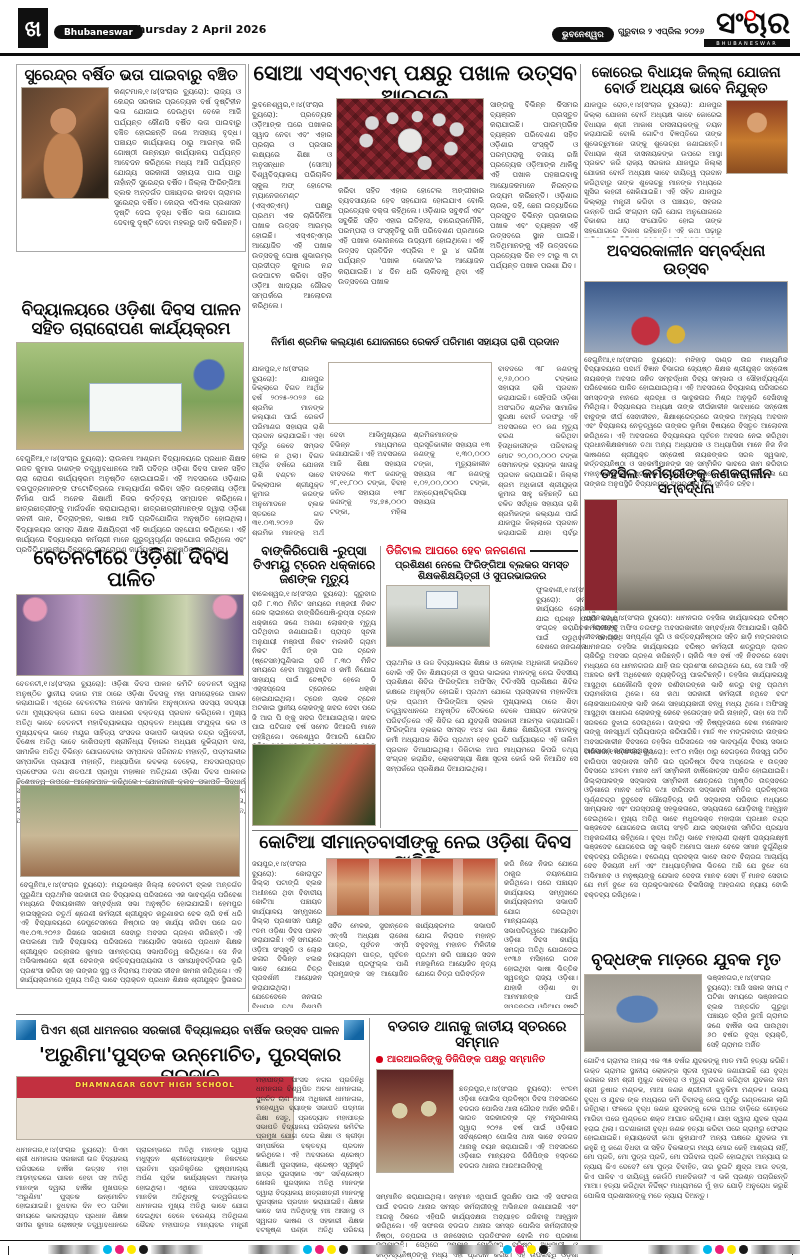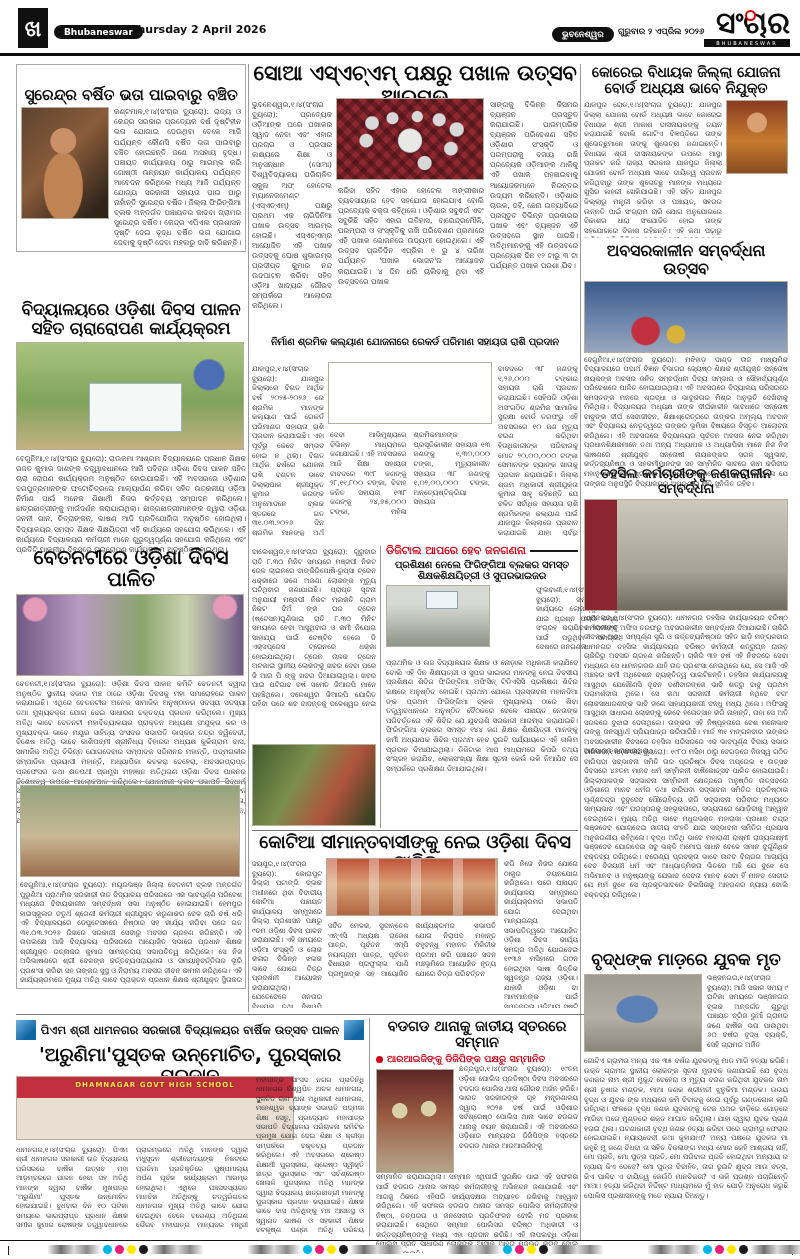--- a/index.html
+++ b/index.html
@@ -65,21 +65,21 @@
 </div>
 
 <div class="vline" style="left:248px;top:64px;height:948px;"></div>
 <div class="vline" style="left:580px;top:64px;height:1176px;"></div>
 <div class="vline" style="left:369px;top:1018px;height:218px;"></div>
 <div class="vline" style="left:380px;top:546px;height:282px;"></div>
 <div class="hline" style="left:252px;top:830px;width:326px;"></div>
 <div class="hline" style="left:16px;top:1014px;width:606px;"></div>
 
 <div class="abs" style="left:16px;top:64px;width:230px;height:188px;border:1px solid #a8a8a8;box-sizing:border-box;padding:2px 4px;">
-  <div class="hl" style="font-size:15.5px;margin-top:20px;">ସୁରେନ୍ଦ୍ର ବର୍ଷିତ ଭତା ପାଇବାରୁ ବଞ୍ଚିତ</div>
+  <div class="hl" style="font-size:15.5px;">ସୁରେନ୍ଦ୍ର ବର୍ଷିତ ଭତା ପାଇବାରୁ ବଞ୍ଚିତ</div>
   <div style="margin-top:3px;overflow:hidden;">
     <div class="ph ph-oldman" style="position:relative;float:left;width:88px;height:112px;margin-right:5px;margin-bottom:2px;"></div>
     <div class="bodytxt" style="height:158px;">କଣ୍ଟମାଳ,୧।୪(ସଂଚାର ବ୍ୟୁରୋ): ରାଜ୍ୟ ଓ କେନ୍ଦ୍ର ସରକାର ପ୍ରତ୍ୟେକ ବର୍ଷ ଦୃଷ୍ଟିହୀନ ଭତା ଯୋଗାଇ ଦେଉଥିବା ବେଳେ ଆଜି ପର୍ଯ୍ୟନ୍ତ କୌଣସି ବର୍ଷିତ ଭତା ପାଇବାରୁ ବଞ୍ଚିତ ହୋଇଛନ୍ତି ଜଣେ ଅସହାୟ ବୃଦ୍ଧ। ପଞ୍ଚାୟତ କାର୍ଯ୍ୟାଳୟ ଠାରୁ ଆରମ୍ଭ କରି ଗୋଷ୍ଠୀ ଉନ୍ନୟନ କାର୍ଯ୍ୟାଳୟ ପର୍ଯ୍ୟନ୍ତ ଆବେଦନ କରିଥିଲେ ମଧ୍ୟ ଆଜି ପର୍ଯ୍ୟନ୍ତ ଯୋଗ୍ୟ ସରକାରୀ ସହାୟତା ପାଇ ପାରୁ ନାହାଁନ୍ତି ସୁରେନ୍ଦ୍ର ବର୍ଷିତ। ଜିଲ୍ଲା ଫିରିଙ୍ଗିଆ ବ୍ଲକ ଅନ୍ତର୍ଗତ ପଞ୍ଚାୟତର କାଦବା ଗ୍ରାମର ସୁରେନ୍ଦ୍ର ବର୍ଷିତ। କେନ୍ଦ୍ର ଏପିଏଲ ପ୍ରଶାସନ ଦୃଷ୍ଟି ଦେଇ ବୃଦ୍ଧ ବର୍ଷିତ ଭତା ଯୋଗାଇ ଦେବାକୁ ଦୃଷ୍ଟି ଦେବା ମହଲରୁ ଦାବି କରିଛନ୍ତି।</div>
   </div>
 </div>
 
 <div class="abs" style="left:16px;top:256px;width:230px;height:258px;margin-top:44px;">
   <div class="hl" style="font-size:17px;">ବିଦ୍ୟାଳୟରେ ଓଡ଼ିଶା ଦିବସ ପାଳନ ସହିତ ଚାରାରୋପଣ କାର୍ଯ୍ୟକ୍ରମ</div>
   <div class="ph ph-kids" style="position:relative;left:0;top:4px;width:228px;height:108px;">
     <div class="ph-banner-inner"></div>
@@ -110,20 +110,21 @@
 
 <div class="abs" style="left:252px;top:336px;width:326px;height:204px;">
   <div class="hl" style="font-size:10px;">ନିର୍ମାଣ ଶ୍ରମିକ କଲ୍ୟାଣ ଯୋଜନାରେ ରେକର୍ଡ ପରିମାଣ ସହାୟତା ରାଶି ପ୍ରଦାନ</div>
   <div class="ph ph-cheque" style="left:76px;top:26px;width:164px;height:62px;"></div>
   <div class="bodytxt" style="position:absolute;left:0;top:28px;width:72px;height:172px;font-size:7.1px;">ଯାଜପୁର,୧।୪(ସଂଚାର ବ୍ୟୁରୋ): ଯାଜପୁର ଜିଲ୍ଲାରେ ବିଗତ ଆର୍ଥିକ ବର୍ଷ ୨୦୨୫-୨୦୨୬ ରେ ଶ୍ରମିକ ମାନଙ୍କ କଲ୍ୟାଣ ପାଇଁ ରେକର୍ଡ ପରିମାଣର ସହାୟତା ରାଶି ପ୍ରଦାନ କରାଯାଇଛି। ଏହା ପୂର୍ବରୁ କେବେ ସମ୍ଭବ ହୋଇ ନ ଥିଲା। ବିଗତ ଆର୍ଥିକ ବର୍ଷରେ ଯୋଜନା ରାଶି ବଣ୍ଟନ ଭାବେ ଜିଲ୍ଲାପାଳ ଶ୍ରୀଯୁକ୍ତ କୁମାର କରଙ୍କ ଅନୁମୋଦନେ ବ୍ଲକ ସ୍ତରରେ ଗତ ୩୧.୦୩.୨୦୨୬ ଦିନ ଶ୍ରମିକ ମାନଙ୍କୁ ଅର୍ଥ ରାଶି ପ୍ରଦାନ କରାଯାଇଛି। ଜିଲ୍ଲାର ନିର୍ମାଣ ଶ୍ରମିକ ଯୋଜନା ରେକର୍ଡ ବାବଦରୁ ପ୍ରଥମ ବିଭିନ୍ନ ସହାୟତା ରାଶି ଭାବରେ ୪୭୯ ଜଣ ହିତାଧିକାରୀଙ୍କୁ ୨୮,୧୧,୮୦୦ ଟଙ୍କା ବଣ୍ଟନ ପ୍ରଦତ୍ତ</div>
   <div class="bodytxt" style="position:absolute;left:78px;top:94px;width:160px;height:106px;column-count:2;column-gap:7px;font-size:7.1px;">ଦେବା ଆଭିମୁଖ୍ୟରେ ବିଭିନ୍ନ ମାଧ୍ୟମରେ ଜଣାଯାଇଛି। ଏହି ଅବସରରେ ଆଜି ଶିକ୍ଷା ସହାୟତା ବାବଦରେ ୩୯୮ ଜଣଙ୍କୁ ୨୮,୧୧,୮୦୦ ଟଙ୍କା, ବିବାହ ଜନିତ ସହାୟତା ୧୩୮ ଜଣଙ୍କୁ ୨୪,୭୫,୦୦୦ ଟଙ୍କା, ମହିଳା ଶ୍ରମିକମାନଙ୍କ ପ୍ରସୂତିକାଳୀନ ସହାୟତା ୧୩ ଜଣଙ୍କୁ ୧,୩୦,୦୦୦ ଟଙ୍କା, ମୃତ୍ୟୁକାଳୀନ ସହାୟତା ୩୮ ଜଣଙ୍କୁ ୧,୦୨,୦୦,୦୦୦ ଟଙ୍କା, ଅନ୍ତ୍ୟେଷ୍ଟିକ୍ରିୟା ସହାୟତା</div>
   <div class="bodytxt" style="position:absolute;left:246px;top:28px;width:80px;height:172px;font-size:7.1px;">ବାବଦରେ ୩୮ ଜଣଙ୍କୁ ୧,୨୬,୦୦୦ ଟଙ୍କାର ସହାୟତା ରାଶି ପ୍ରଦାନ କରାଯାଇଛି। ସେହିପରି ଓଡ଼ିଶା ଅସଂଗଠିତ ଶ୍ରମିକ ସାମାଜିକ ସୁରକ୍ଷା ବୋର୍ଡ ତରଫରୁ ଏହି ଅବସରରେ ୧୦ ଜଣ ମୃତ୍ୟୁ ବରଣ କରିଥିବା ହିତାଧିକାରୀଙ୍କ ପରିବାରକୁ ମୋଟ ୨୦,୦୦,୦୦୦ ଟଙ୍କା ସେମାନଙ୍କ ବ୍ୟାଙ୍କ ଖାତାକୁ ପ୍ରଦାନ କରାଯାଇଛି। ଜିଲ୍ଲା ଶ୍ରମ ଅଧିକାରୀ ଶ୍ରୀଯୁକ୍ତା କୁମାର ସାହୁ କହିଛନ୍ତି ଯେ ବଳିତ ସର୍ବାଧିକ ସହାୟତା ରାଶି ଶ୍ରମିକଙ୍କ କଲ୍ୟାଣ ପାଇଁ ଯାଜପୁର ଜିଲ୍ଲାରେ ପ୍ରଦାନ କରାଯାଇଛି ଯାହା ପୂର୍ବରୁ କେବେ ସମ୍ଭବ ହୋଇ ନ ଥିଲା।</div>
 </div>
 
 <div class="abs" style="left:252px;top:544px;width:124px;height:284px;">
+  <div class="hl" style="font-size:12.5px;">ବାଙ୍କିରିପୋଷି -ରୁପ୍ସା ତିଏମୟୁ ଟ୍ରେନ ଧକ୍କାରେ ଜଣଙ୍କ ମୃତ୍ୟୁ</div>
   <div class="bodytxt" style="margin-top:4px;height:160px;font-size:7px;">ବାଲେଶ୍ୱର,୧।୪(ସଂଚାର ବ୍ୟୁରୋ): ଗୁରୁବାର ରାତି ୮.୩୦ ମିନିଟ ସମୟରେ ମଞ୍ଜପୀ ନିକଟ ରେଳ ଲାଇନରେ ବାଙ୍କିରିପୋଷି-ରୁପ୍ସା ଟ୍ରେନ ଧକ୍କାରେ ଜଣେ ଅଜଣା ଲୋକଙ୍କ ମୃତ୍ୟୁ ଘଟିଥିବାର ଜଣାଯାଇଛି। ପ୍ରାପ୍ତ ସୂଚନା ଅନୁଯାୟୀ ମଞ୍ଜପୀ ନିକଟ ମଲକତି ଗ୍ରାମ ନିକଟ ଦିଅଁ ଙ୍କ ଘର ଟ୍ରେନ (ଷ୍ଟେସନ)ଘୁଣିଭାଇ ରାତି ୮.୩୦ ମିନିଟ ସମୟରେ ହେବା ଆସୁଥିବାର ଓ କର୍ମୀ ନିଯୋଗ ସାହାଯ୍ୟ ପାଇଁ ଚେଷ୍ଟିତ ହେଲେ ଡି ଏକ୍ସପ୍ରେସ ଟ୍ରେନରେ ଧକ୍କା ହୋଇଯାଇଥିଲା। ଟ୍ରେନ ଚାଳକ ଟ୍ରେନ ଅଟକାଇ ସ୍ଥାନୀୟ ଲୋକଙ୍କୁ ଖବର ଦେବା ପରେ ଜି ଆର ପି ଙ୍କୁ ଖବର ଦିଆଯାଇଥିଲା। ଖବର ପାଇ ପଟିଗାଦ ବର୍ଷ ସମେତ ଜିଆରପି ମାନେ ପହଞ୍ଚିଥିଲେ। ଦଳେଶ୍ୱର ଜିଆରପି ଯୋଗିତ ରହିବା ପରେ ଶବ ଦାଦନ୍ତକୁ ଦଳେଶ୍ୱର ନେଇ ଯାଇଥିଲା।</div>
   <div class="ph ph-accident" style="left:0;top:200px;width:124px;height:82px;"></div>
 </div>
 
 <div class="abs" style="left:386px;top:544px;width:192px;height:284px;">
   <div style="display:flex;align-items:center;gap:4px;">
     <span class="kicker-red" style="font-size:11px;">ଡିଜିଟାଲ ଆପରେ ହେବ ଜନଗଣନା</span>
     <span style="flex:1;height:2px;background:#1a1a1a;"></span>
   </div>
   <div class="hl" style="font-size:10px;margin-top:2px;">ପ୍ରଶିକ୍ଷଣ ନେଲେ ଫିରିଙ୍ଗିଆ ବ୍ଲକର ସମସ୍ତ ଶିକ୍ଷକଶିକ୍ଷୟିତ୍ରୀ ଓ ସୁପରଭାଇଜର</div>
@@ -185,21 +186,21 @@
   <div class="bodytxt cols2" style="position:absolute;left:0;top:126px;width:232px;height:92px;font-size:6.9px;">ଧାମନଗର,୧।୪(ସଂଚାର ବ୍ୟୁରୋ): ପିଏମ ଶ୍ରୀ ଧାମନଗର ସରକାରୀ ଉଚ୍ଚ ବିଦ୍ୟାଳୟ ପରିସରରେ ବାର୍ଷିକ ଉତ୍ସବ ମହା ଆଡ଼ମ୍ବରରେ ପାଳନ ହେବା ସହ ଅତିଥି ମାନଙ୍କ ଦ୍ୱାରା ବାର୍ଷିକ ମୁଖପତ୍ର 'ଅରୁଣିମା' ପୁସ୍ତକ ଉନ୍ମୋଚିତ ହୋଇଯାଇଛି। ବୁଧବାର ଦିନ ୧୦ ଘଟିକା ସମୟରେ ଭାରପ୍ରାପ୍ତ ପ୍ରଧାନ ଶିକ୍ଷକ ସମୀର କୁମାର ରୋଷଙ୍କ ତତ୍ତ୍ୱାବଧାନରେ ପ୍ରାରମ୍ଭରେ ଅତିଥି ମାନଙ୍କ ଦ୍ୱାରା ମଧୁସୂଦନ ଶ୍ରୀବୋଦୟଙ୍କ ନିକଟରେ ପ୍ରତିମା ପ୍ରତିକୃତିରେ ପୁଷ୍ପମାଲ୍ୟ ଅର୍ପଣ ପୂର୍ବକ କାର୍ଯ୍ୟକ୍ରମ ଆରମ୍ଭ ହୋଇଥିଲା। ଏଥିରେ ପଞ୍ଚସଦସ୍ୟଗତ ମାନବିକ ଅତିଥିଙ୍କୁ ଚତ୍ୱରିଗତର ଧାମନଗର ମୁଖ୍ୟ ଅତିଥି ଭାବେ ଯୋଗ ଦେଇଥିବା ବେଳେ ବରେଣ୍ୟ ଅତିଥିଗଣ ଭୈରବ ମହାପାତ୍ର ମାନ୍ୟବର ମନ୍ତ୍ରୀ ପ୍ରତିନିଧି ଧାମନଗର ବିଶ୍ୱପିତ ଅଚଳ ଧାମନଗର, ସରୋଜ</div>
 </div>
 
 <div class="abs" style="left:376px;top:1018px;width:202px;height:220px;">
   <div class="hl" style="font-size:14.5px;text-align:center;">ବଡଗଡ ଥାନାକୁ ଜାତୀୟ ସ୍ତରରେ ସମ୍ମାନ</div>
   <div style="display:flex;align-items:center;gap:4px;margin-top:3px;">
     <span style="width:7px;height:7px;border-radius:50%;background:#d40017;display:inline-block;"></span>
     <span class="kicker-red" style="font-size:9.5px;">ଆରଆଇଜିଙ୍କୁ ଡିଜିପିଙ୍କ ପକ୍ଷରୁ ସମ୍ମାନିତ</span>
   </div>
   <div class="ph ph-police" style="position:relative;float:left;width:78px;height:104px;margin-right:5px;margin-top:4px;"></div>
-  <div class="bodytxt" style="margin-top:0;height:104px;overflow:hidden;font-size:7px;">ଛତ୍ରପୁର,୧।୪(ସଂଚାର ବ୍ୟୁରୋ): ୧୯ତମ ଓଡ଼ିଶା ପୋଲିସ ପ୍ରତିଷ୍ଠା ଦିବସ ଅବସରରେ ବଡଗଡ ପୋଲିସ ଥାନା ଗୌରବ ଅର୍ଜନ କରିଛି। ଭାରତ ସରକାରଙ୍କ ଗୃହ ମନ୍ତ୍ରଣାଳୟ ଦ୍ୱାରା ୨୦୨୫ ବର୍ଷ ପାଇଁ ଓଡ଼ିଶାର ସର୍ବଶ୍ରେଷ୍ଠ ପୋଲିସ ଥାନା ଭାବେ ବଡଗଡ ଥାନାକୁ ଚୟନ କରାଯାଇଛି। ଏହି ଅବସରରେ ଓଡ଼ିଶାର ମାନ୍ୟବର ଡିଜିପିଙ୍କ ହସ୍ତରେ ବଡଗଡ ଥାନାର ଆରଆଇଜିଙ୍କୁ</div>
+  <div class="bodytxt" style="margin-top:20px;height:104px;overflow:hidden;font-size:7px;">ଛତ୍ରପୁର,୧।୪(ସଂଚାର ବ୍ୟୁରୋ): ୧୯ତମ ଓଡ଼ିଶା ପୋଲିସ ପ୍ରତିଷ୍ଠା ଦିବସ ଅବସରରେ ବଡଗଡ ପୋଲିସ ଥାନା ଗୌରବ ଅର୍ଜନ କରିଛି। ଭାରତ ସରକାରଙ୍କ ଗୃହ ମନ୍ତ୍ରଣାଳୟ ଦ୍ୱାରା ୨୦୨୫ ବର୍ଷ ପାଇଁ ଓଡ଼ିଶାର ସର୍ବଶ୍ରେଷ୍ଠ ପୋଲିସ ଥାନା ଭାବେ ବଡଗଡ ଥାନାକୁ ଚୟନ କରାଯାଇଛି। ଏହି ଅବସରରେ ଓଡ଼ିଶାର ମାନ୍ୟବର ଡିଜିପିଙ୍କ ହସ୍ତରେ ବଡଗଡ ଥାନାର ଆରଆଇଜିଙ୍କୁ</div>
   <div class="bodytxt" style="clear:both;margin-top:4px;height:80px;font-size:7px;">ସମ୍ମାନିତ କରାଯାଇଥିଲା। ସମ୍ମାନ ଏଥିପାଇଁ ସୁରକ୍ଷିତ ପାଇ ଏହି ସଫଳତା ପାଇଁ ବଡଗଡ ଥାନାର ସମସ୍ତ କର୍ମଚାରୀଙ୍କୁ ଅଭିନନ୍ଦନ ଜଣାଯାଇଛି ଏବଂ ଆଗକୁ ଠିକରେ ଏହିପରି କାର୍ଯ୍ୟଦକ୍ଷତା ଅବ୍ୟାହତ ରଖିବାକୁ ଆହ୍ୱାନ କରିଥିଲେ। ଏହି ସଫଳତା ବଡଗଡ ଥାନାର ସମସ୍ତ ପୋଲିସ କର୍ମଚାରୀଙ୍କ ନିଷ୍ଠା, ତତ୍ପରତା ଓ ଜନସେବାର ପ୍ରତିଫଳନ ବୋଲି ମତ ପ୍ରକାଶ କରାଯାଇଛି। ସେଥିରେ ସମ୍ମାନ ପୋଲିସର ବରିଷ୍ଠ ଅଧିକାରୀ ଓ କର୍ତ୍ତବ୍ୟନିଷ୍ଠଙ୍କୁ ମଧ୍ୟ ଏହା ପ୍ରଦାନ କରିଛି। ଏହି ଉପଲବ୍ଧି ଓଡ଼ିଶା ପୋଲିସ ପ୍ରତି ସାଧାରଣ ଲୋକଙ୍କ ଆସ୍ଥାକୁ ଆହୁରି ମଜଭୁତ କରିବ ବୋଲି ଆଶା କରାଯାଉଛି।</div>
 </div>
 
 <div class="hline" style="left:0;top:1240px;width:800px;background:#111;"></div>
 <div class="abs" style="left:8px;top:1246px;width:1px;height:9px;background:#222;"></div>
 <div class="abs" style="left:792px;top:1246px;width:1px;height:9px;background:#222;"></div>
 
 <div class="regrow" style="left:48px;">
   <span class="gbar"></span>
   <span class="dot" style="background:#00b7eb;"></span>

